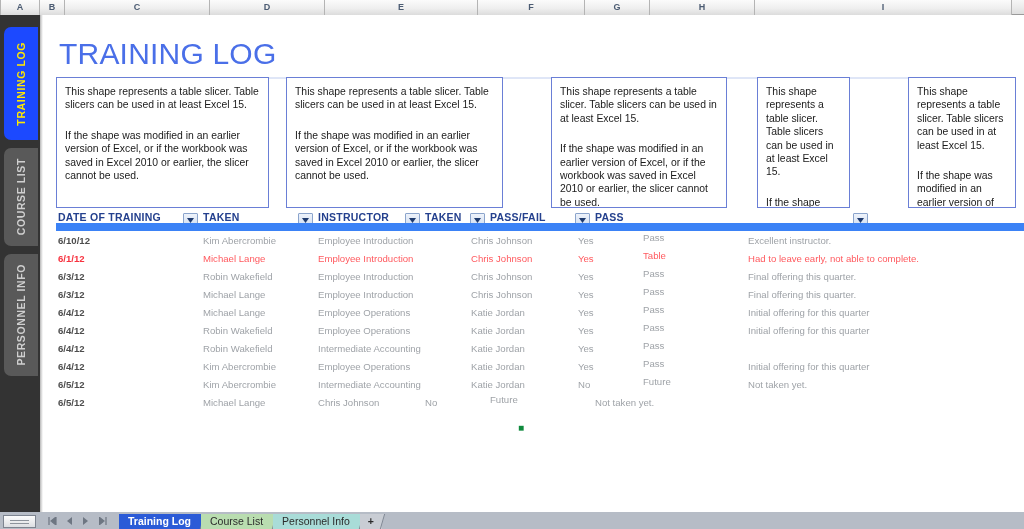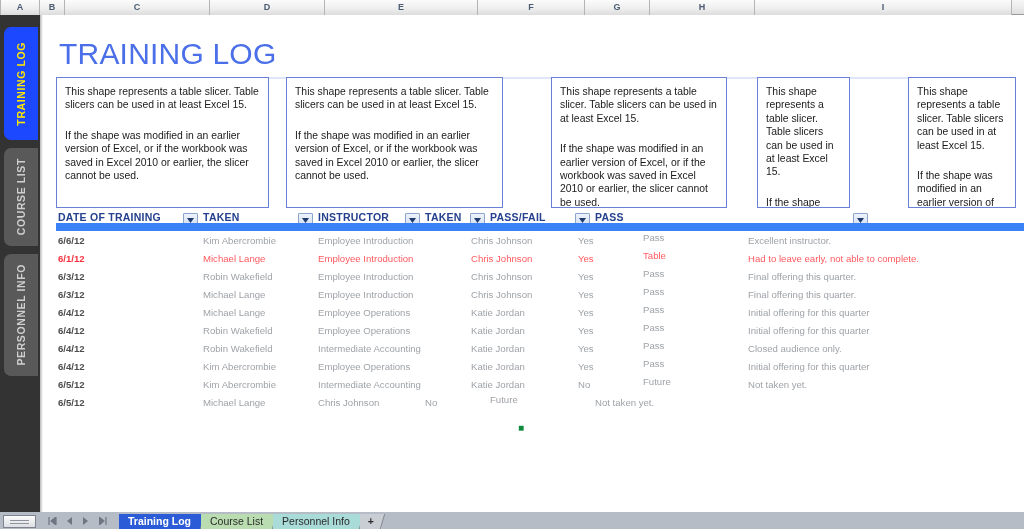--- a/index.html
+++ b/index.html
@@ -302,21 +302,21 @@
             <span>PASS</span>
             <div class="filter-btn">
               <svg width="7" height="5" viewBox="0 0 7 5">
                 <path d="M0 0 L7 0 L3.5 5 Z" fill="#1f3a6e"></path>
               </svg>
             </div>
           </div>
         </div>
       <div id="tbody">
           <div class="trow">
-            <div class="td date" style="width: 145px;">6/6/12</div>
+            <div class="td date" style="width: 145px;">6/10/12</div>
             <div class="td" style="width: 115px;">Kim Abercrombie</div>
             <div class="td" style="width: 153px;">Employee Introduction</div>
             <div class="td" style="width: 107px;">Chris Johnson</div>
             <div class="td" style="width: 65px;">Yes</div>
             <div class="td grade" style="width: 105px;">Pass</div>
             <div class="td" style="width: 278px;">Excellent instructor.</div>
           </div>
           <div class="trow flag">
             <div class="td date" style="width: 145px;">6/1/12</div>
             <div class="td" style="width: 115px;">Michael Lange</div>
@@ -362,21 +362,20 @@
             <div class="td grade" style="width: 105px;">Pass</div>
             <div class="td" style="width: 278px;">Initial offering for this quarter</div>
           </div>
           <div class="trow">
             <div class="td date" style="width: 145px;">6/4/12</div>
             <div class="td" style="width: 115px;">Robin Wakefield</div>
             <div class="td" style="width: 153px;">Intermediate Accounting</div>
             <div class="td" style="width: 107px;">Katie Jordan</div>
             <div class="td" style="width: 65px;">Yes</div>
             <div class="td grade" style="width: 105px;">Pass</div>
-            <div class="td" style="width: 278px;">Closed audience only.</div>
           </div>
           <div class="trow">
             <div class="td date" style="width: 145px;">6/4/12</div>
             <div class="td" style="width: 115px;">Kim Abercrombie</div>
             <div class="td" style="width: 153px;">Employee Operations</div>
             <div class="td" style="width: 107px;">Katie Jordan</div>
             <div class="td" style="width: 65px;">Yes</div>
             <div class="td grade" style="width: 105px;">Pass</div>
             <div class="td" style="width: 278px;">Initial offering for this quarter</div>
           </div>

